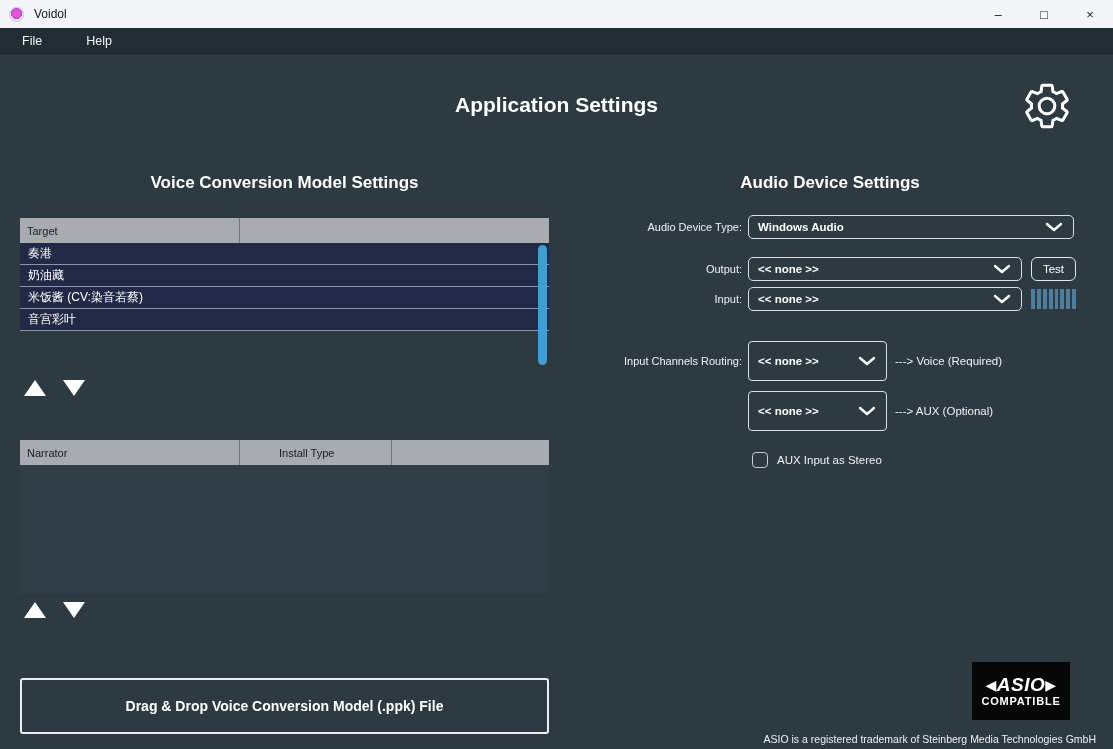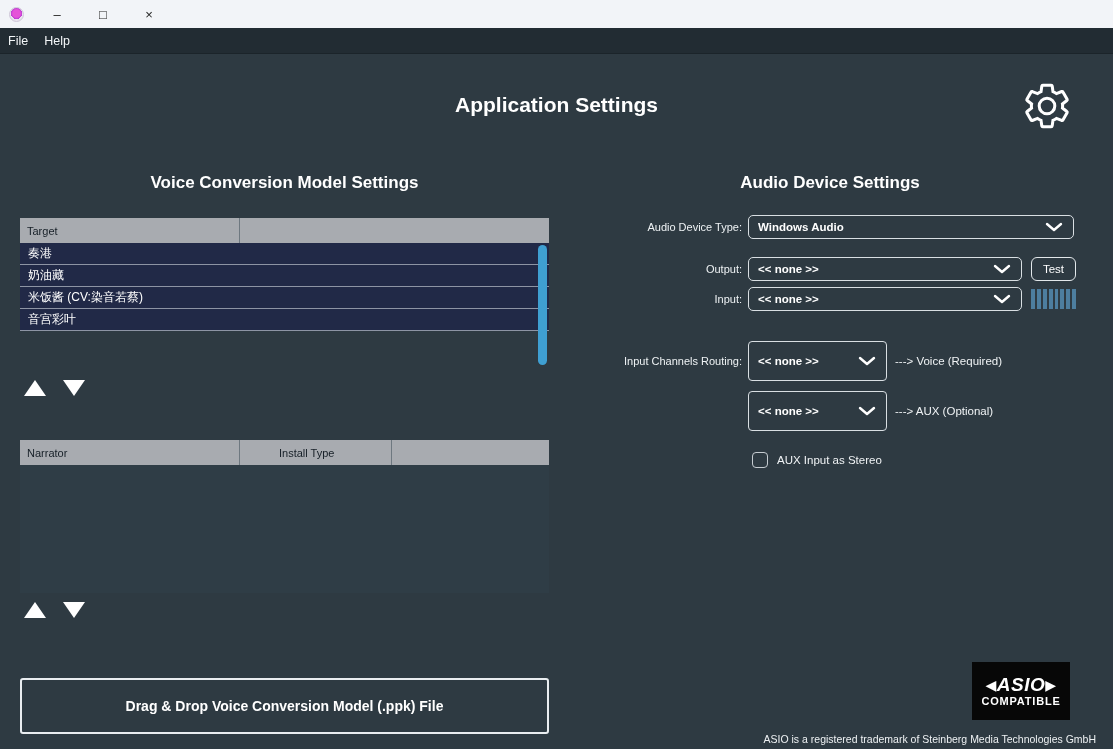--- a/index.html
+++ b/index.html
@@ -27,21 +27,21 @@
   .win-btn {
     width: 46px; height: 100%; display: flex; align-items: center; justify-content: center;
     font-size: 13px; color: #222; cursor: default;
   }
   
   .menubar {
     position: absolute; top: 28px; left: 0; width: 1113px; height: 26px;
     background: #222c33; display: flex; align-items: center;
     border-bottom: 1px solid #1b242a;
   }
-  .menu-item { color: #f3f6f8; font-size: 12.5px; padding: 0 8px; height: 100%;
+  .menu-item { color: #f3f6f8; font-size: 12.5px; padding: 0 22px; height: 100%;
     display: flex; align-items: center; }
   
   .page-title {
     position: absolute; top: 93px; left: 0; width: 1113px;
     text-align: center; font-size: 21px; font-weight: bold; color: #fff;
   }
   .gear { position: absolute; top: 80px; left: 1021px; width: 52px; height: 52px; }
   .section-title { position: absolute; top: 173px; font-size: 17px; font-weight: bold;
     text-align: center; color: #fff; }
   .section-title.left { left: 20px; width: 529px; }
@@ -116,20 +116,21 @@
   .asio-line2 { color: #fff; font-size: 11px; font-weight: bold; letter-spacing: 0.8px; }
   .asio-trademark {
     position: absolute; top: 733px; right: 17px; font-size: 10.5px; color: #eef1f3;
   }
 </style>
 </head>
 <body>
 
 <div class="titlebar">
   <span class="app-icon"></span>
+  <span class="titlebar-title">Voidol</span>
   <div class="win-controls">
     <span class="win-btn">–</span>
     <span class="win-btn">□</span>
     <span class="win-btn">×</span>
   </div>
 </div>
 
 <div class="menubar">
   <span class="menu-item">File</span>
   <span class="menu-item">Help</span>

